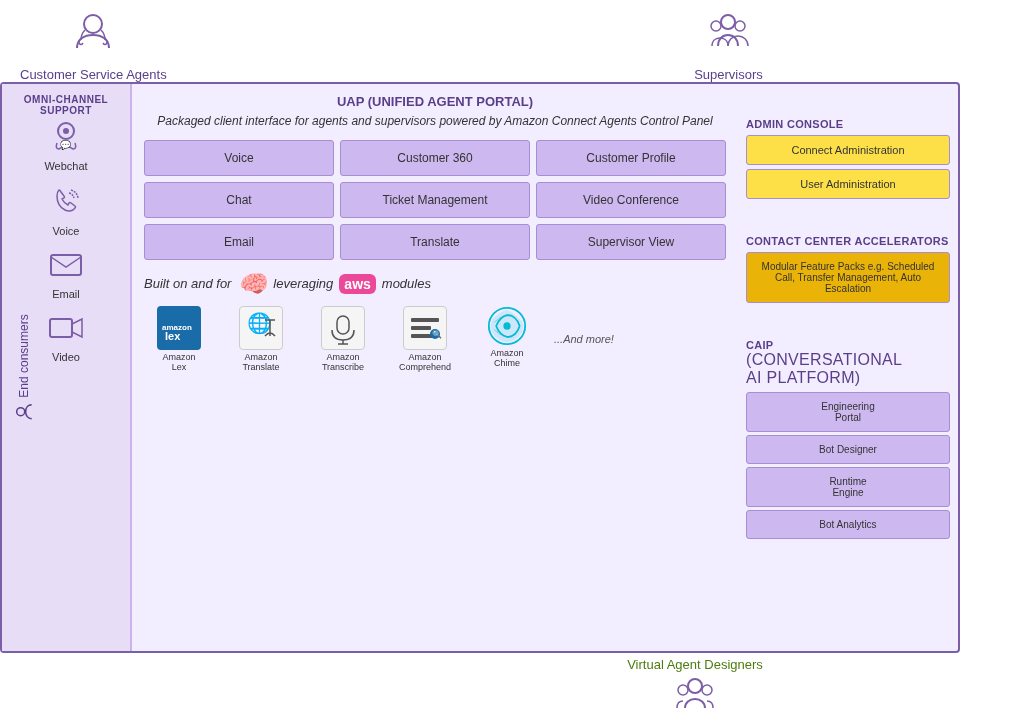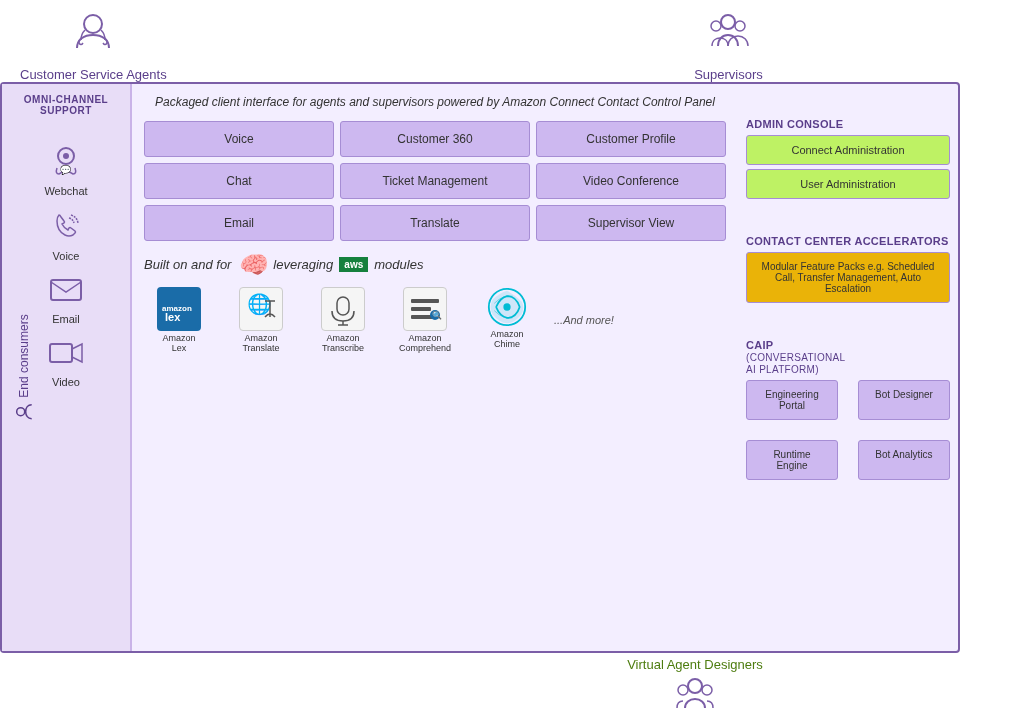--- a/index.html
+++ b/index.html
@@ -63,21 +63,21 @@
       padding: 10px 8px;
       display: flex;
       flex-direction: column;
       align-items: center;
     }
     .sidebar-title {
       font-size: 10px;
       font-weight: bold;
       color: #5a3e8a;
       text-align: center;
-      margin-bottom: 30px;
+      margin-bottom: 5px;
       letter-spacing: 0.5px;
     }
     .channel-item {
       display: flex;
       flex-direction: column;
       align-items: center;
       margin-bottom: 14px;
       font-size: 11px;
       color: #333;
     }
@@ -132,26 +132,26 @@
       display: flex;
       align-items: center;
       gap: 6px;
       font-size: 13px;
       font-style: italic;
       color: #333;
       margin-bottom: 8px;
       flex-wrap: wrap;
     }
     .aws-badge {
-      background: #15803d;
+      background: #ec4899;
       color: white;
-      font-size: 10px;
+      font-size: 14px;
       font-weight: bold;
       padding: 2px 5px;
-      border-radius: 0;
+      border-radius: 6px;
       font-style: normal;
     }
 
     
     .services-row {
       display: flex;
       align-items: flex-start;
       gap: 12px;
       flex-wrap: wrap;
     }
@@ -196,43 +196,43 @@
     }
     .right-section-title {
       font-size: 11px;
       font-weight: bold;
       color: #5a3e8a;
       margin-bottom: 5px;
       letter-spacing: 0.3px;
       margin-top: 24px;
     }
     .admin-card {
-      background: #bef264;
+      background: #fde047;
       border: 1px solid #a68dd4;
       border-radius: 3px;
       padding: 8px 10px;
       font-size: 11px;
       color: #333;
       text-align: center;
       margin-bottom: 4px;
     }
     .accelerators-card {
       background: #eab308;
       border: 1px solid #a68dd4;
       border-radius: 3px;
       padding: 8px 10px;
       font-size: 10px;
       color: #333;
       text-align: center;
       margin-bottom: 4px;
     }
     .caip-grid {
       display: grid;
-      grid-template-columns: 1fr 1fr;
-      gap: 20px;
+      grid-template-columns: 1fr;
+      gap: 3px;
     }
     .caip-cell {
       background: #cdb8f0;
       border: 1px solid #a68dd4;
       border-radius: 3px;
       padding: 8px 4px;
       font-size: 10px;
       color: #333;
       text-align: center;
     }
@@ -349,21 +349,22 @@
             <svg width="36" height="28" viewBox="0 0 36 28" fill="none">
               <rect x="2" y="5" width="22" height="18" rx="2" stroke="#7b5ea7" stroke-width="2" fill="none"></rect>
               <path d="M24 10 L34 5 L34 23 L24 18Z" stroke="#7b5ea7" stroke-width="1.5" fill="none"></path>
             </svg>
           </div>
           <span style="font-size:11px;">Video</span>
         </div>
       </div>
 
       <div class="center-panel">
-        <div class="uap-subtitle">Packaged client interface for agents and supervisors powered by Amazon Connect Contact Control Panel</div>
+        <div class="uap-title">UAP (UNIFIED AGENT PORTAL)</div>
+        <div class="uap-subtitle">Packaged client interface for agents and supervisors powered by Amazon Connect Agents Control Panel</div>
 
         <div class="feature-grid">
           <div class="feature-cell">Voice</div>
           <div class="feature-cell">Customer 360</div>
           <div class="feature-cell">Customer Profile</div>
           <div class="feature-cell">Chat</div>
           <div class="feature-cell">Ticket Management</div>
           <div class="feature-cell">Video Conference</div>
           <div class="feature-cell">Email</div>
           <div class="feature-cell">Translate</div>
@@ -456,21 +457,21 @@
           <div class="admin-card">Connect Administration</div>
           <div class="admin-card">User Administration</div>
         </div>
 
         <div class="right-section">
           <div class="right-section-title">CONTACT CENTER ACCELERATORS</div>
           <div class="accelerators-card">Modular Feature Packs e.g. Scheduled Call, Transfer Management, Auto Escalation</div>
         </div>
 
         <div class="right-section">
-          <div class="right-section-title">CAIP<br><span style="font-weight:normal; font-size:10px;">(CONVERSATIONAL<br>AI PLATFORM)</span></div>
+          <div class="right-section-title">CAIP<br><span style="font-weight:normal; font-size:16px;">(CONVERSATIONAL<br>AI PLATFORM)</span></div>
           <div class="caip-grid">
             <div class="caip-cell">Engineering<br>Portal</div>
             <div class="caip-cell">Bot Designer</div>
             <div class="caip-cell">Runtime<br>Engine</div>
             <div class="caip-cell">Bot Analytics</div>
           </div>
         </div>
 
       </div>
 

